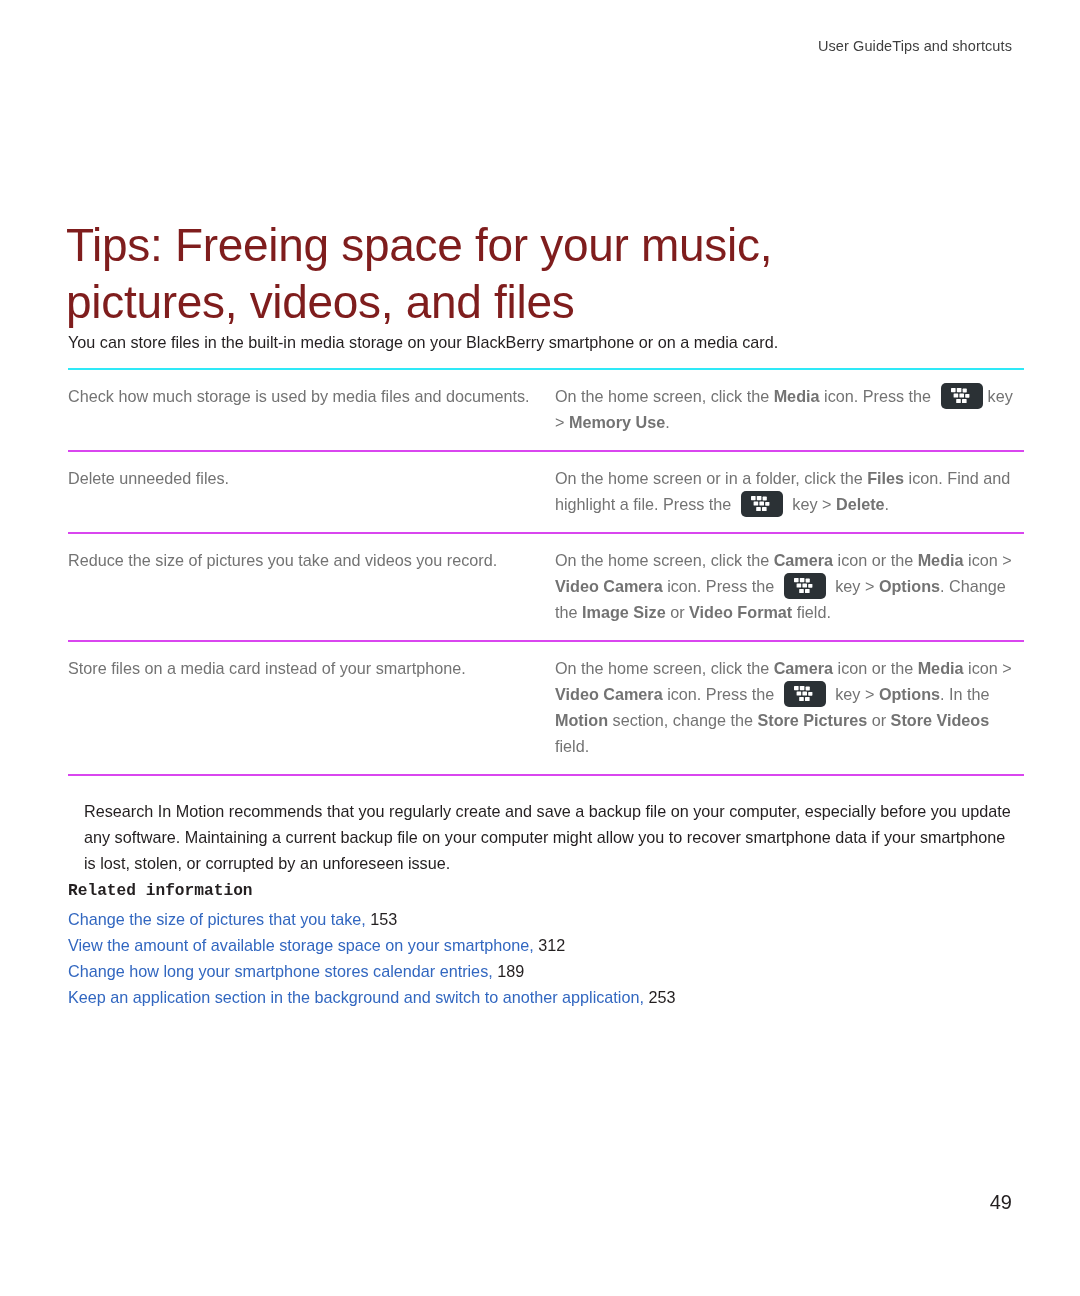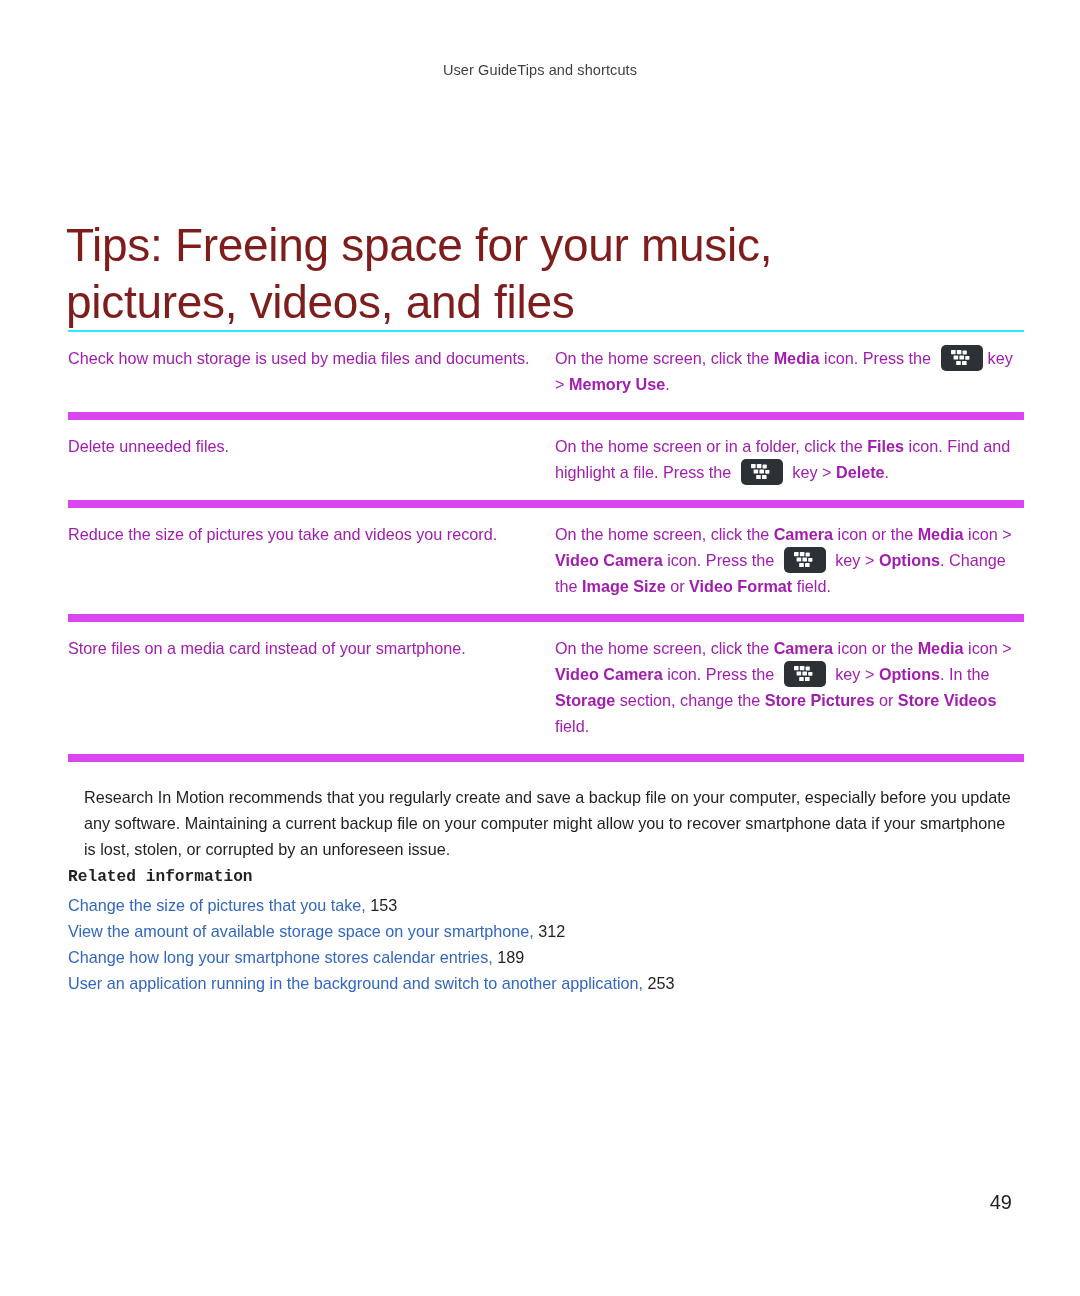--- a/index.html
+++ b/index.html
@@ -19,26 +19,26 @@
   .page {
     position: relative;
     width: 1080px;
     height: 1296px;
     box-sizing: border-box;
   }
 
   
   .running-head {
     position: absolute;
-    top: 60px;
+    top: 36px;
     left: 68px;
     right: 68px;
     height: 20px;
     display: flex;
-    justify-content: center;
+    justify-content: flex-end;
     align-items: center;
     font-size: 14.5px;
     color: #3f3f3f;
     letter-spacing: 0.1px;
   }
 
   
   .title {
     position: absolute;
     top: 186px;
@@ -70,22 +70,22 @@
   .tips-table {
     width: 100%;
     border-collapse: collapse;
     table-layout: fixed;
   }
   .tips-table td {
     vertical-align: top;
     padding: 13px 0 15px 0;
     font-size: 16.2px;
     line-height: 26px;
-    color: #a21caf;
-    border-bottom: 8px solid #d946ef;
+    color: #737373;
+    border-bottom: 2px solid #d946ef;
   }
   .tips-table td.col-task {
     width: 475px;
     padding-right: 12px;
   }
   .tips-table td.col-action {
     width: 469px;
   }
   .tips-table tr:first-child td {
     border-top: 2px solid #2ee9f7;
@@ -166,20 +166,21 @@
 
   <div class="running-head">
     <span>User Guide</span>
     <span>Tips and shortcuts</span>
   </div>
 
   <h1 class="title">Tips: Freeing space for your music, pictures, videos, and files</h1>
 
   <div class="content">
 
+    <p class="intro">You can store files in the built-in media storage on your BlackBerry smartphone or on a media card.</p>
 
     <table class="tips-table">
       <tbody>
 
         <tr>
           <td class="col-task">Check how much storage is used by media files and documents.</td>
           <td class="col-action">
             <span>On the home screen, click the </span><b>Media</b><span> icon. Press the </span><span class="bb-key"><svg width="22" height="16" viewBox="0 0 22 16">
                   <g fill="#ffffff">
                     <rect x="0" y="0" width="4.6" height="4.2" rx="0.6"></rect>
@@ -238,34 +239,34 @@
                   <g fill="#ffffff">
                     <rect x="0" y="0" width="4.6" height="4.2" rx="0.6"></rect>
                     <rect x="5.8" y="0" width="4.6" height="4.2" rx="0.6"></rect>
                     <rect x="11.6" y="0.6" width="4.2" height="3.8" rx="0.6"></rect>
                     <rect x="2.6" y="5.4" width="4.6" height="4.2" rx="0.6"></rect>
                     <rect x="8.4" y="5.4" width="4.6" height="4.2" rx="0.6"></rect>
                     <rect x="14.2" y="5.9" width="4.2" height="3.8" rx="0.6"></rect>
                     <rect x="5.2" y="10.9" width="4.6" height="4.2" rx="0.6"></rect>
                     <rect x="11.0" y="10.9" width="4.6" height="4.2" rx="0.6"></rect>
                   </g>
-                </svg></span><span> key &gt; </span><b>Options</b><span>. In the </span><b>Storage</b><span> section, change the </span><b>Store Pictures</b><span> or </span><b>Store Videos</b><span> field.</span>
+                </svg></span><span> key &gt; </span><b>Options</b><span>. In the </span><b>Motion</b><span> section, change the </span><b>Store Pictures</b><span> or </span><b>Store Videos</b><span> field.</span>
           </td>
         </tr>
       </tbody>
     </table>
 
     <p class="closing">Research In Motion recommends that you regularly create and save a backup file on your computer, especially before you update any software. Maintaining a current backup file on your computer might allow you to recover smartphone data if your smartphone is lost, stolen, or corrupted by an unforeseen issue.</p>
 
     <div class="related-heading">Related information</div>
 
     <ul class="related-list">
       <li><a href="#">Change the size of pictures that you take,</a> <span class="page-ref">153</span></li>
       <li><a href="#">View the amount of available storage space on your smartphone,</a> <span class="page-ref">312</span></li>
       <li><a href="#">Change how long your smartphone stores calendar entries,</a> <span class="page-ref">189</span></li>
-      <li><a href="#">User an application running in the background and switch to another application,</a> <span class="page-ref">253</span></li>
+      <li><a href="#">Keep an application section in the background and switch to another application,</a> <span class="page-ref">253</span></li>
     </ul>
 
   </div>
 
   <div class="folio">49</div>
 
 </div>
 
 </body></html>

